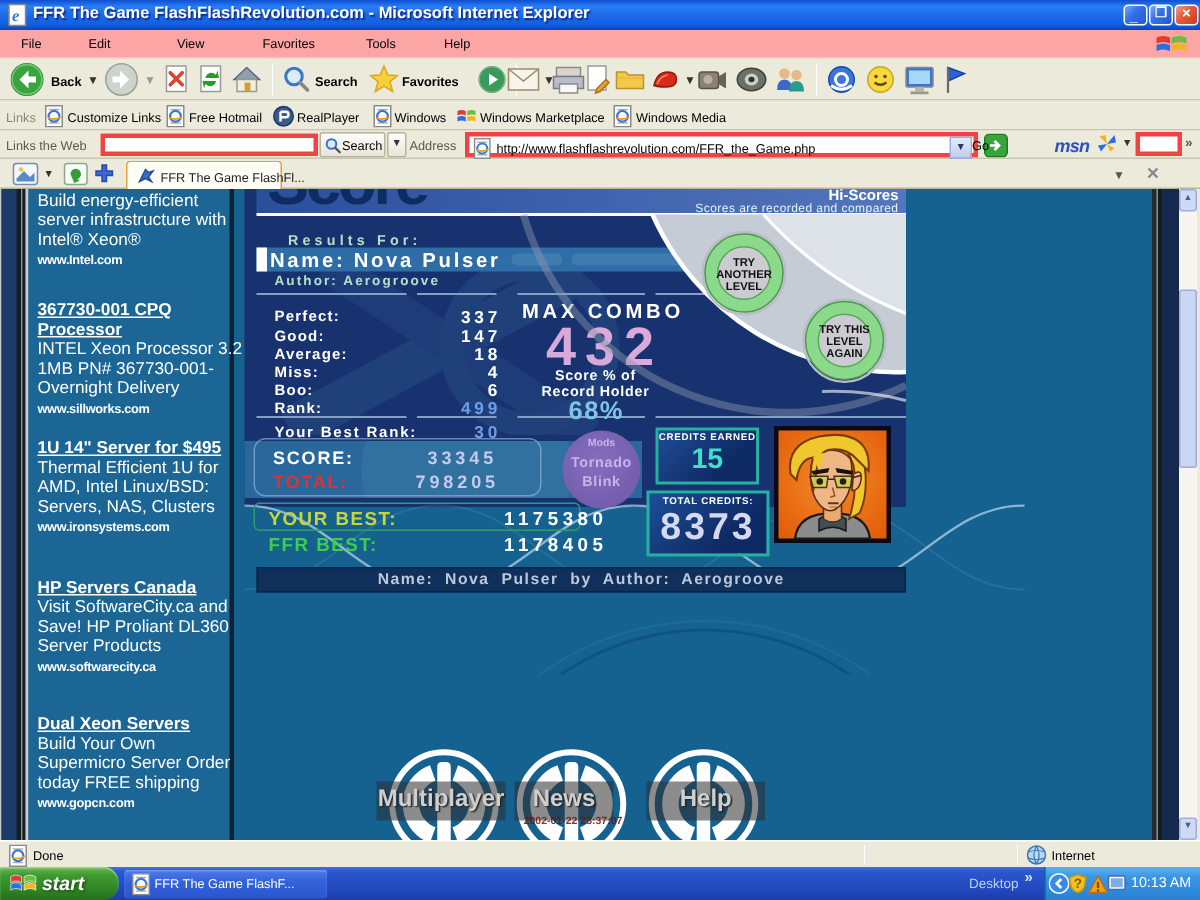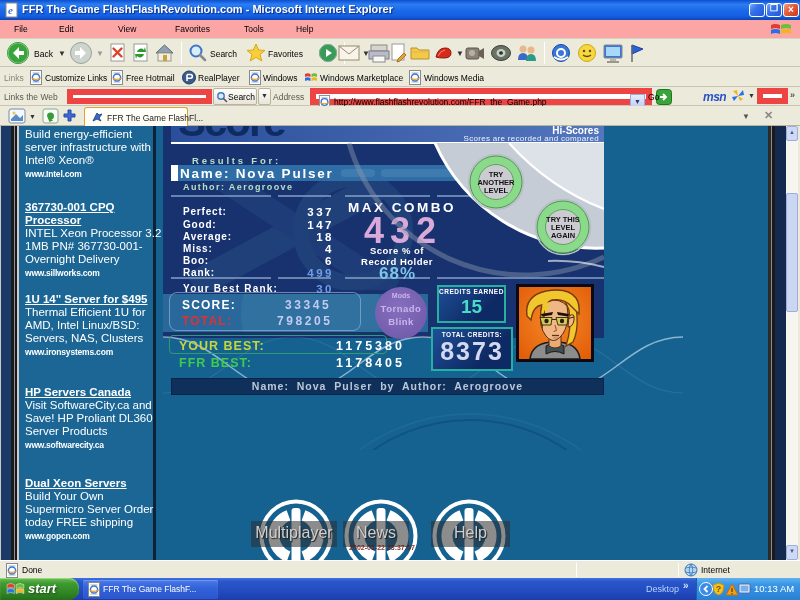--- a/index.html
+++ b/index.html
@@ -17,32 +17,32 @@
 #btnclose { background:linear-gradient(135deg,#f0a08a 0%,#e45f3f 40%,#c93a1a 100%); }
 .winbtn span { position:absolute; color:#fff; font-weight:bold; }
 
 
 #menubar { left:0; top:20px; width:800px; height:19px; background:#fca5a5; border-bottom:1px solid #d8d4bf; }
 #menubar .mi { position:absolute; top:4px; font-size:8.5px; color:#000; }
 #winflag { right:8px; top:21px; width:22px; height:17px; }
 
 
 #toolbar { left:0; top:39px; width:800px; height:28px; background:#eceadb; border-bottom:1px solid #c9c5b2; }
-.tbtext { position:absolute; top:10px; font-size:8.5px; color:#000; }
+.tbtext { position:absolute; top:10px; font-size:8.5px; color:#000;font-weight:bold; }
 .tbsep { position:absolute; top:3px; width:1px; height:22px; background:#c5c2ae; border-right:1px solid #fff; }
 
 
 #linksbar { left:0; top:67px; width:800px; height:20px; background:#eceadb; border-bottom:1px solid #c9c5b2; }
 .lk { position:absolute; top:6px; font-size:8.5px; color:#000; }
 #linkslabel { position:absolute; left:4px; top:6px; font-size:8.5px; color:#8a8876; }
 
 
 #addrbar { left:0; top:87px; width:800px; height:19px; background:#eceadb; border-bottom:1px solid #c9c5b2; }
 .addrlabel { position:absolute; top:5px; font-size:8.5px; color:#5a5a4a; }
-.field { position:absolute; background:#fff; border:6px solid #ef4444; }
+.field { position:absolute; background:#fff; border:3px solid #ef4444; }
 
 
 #tabbar { left:0; top:106px; width:800px; height:20px; background:#eceadb; border-bottom:1px solid #b8b49e; }
 #tab { position:absolute; left:84px; top:1px; width:104px; height:19px; background:#fffef6;
   border:1px solid #e2a23a; border-bottom:none; border-radius:3px 3px 0 0; }
 #tab span { position:absolute; left:22px; top:5px; font-size:8.5px; color:#222; white-space:nowrap; }
 
 
 #content { left:0; top:126px; width:800px; height:434px; background:#156291; overflow:hidden; }
 .col { position:absolute; top:0; height:434px; }
@@ -60,21 +60,21 @@
 .statval { left:0; width:171px; text-align:right; font-size:11.5px; font-weight:bold; color:#fff; letter-spacing:2.5px; }
 
 
 #namebar { position:absolute; left:171px; top:252px; width:433px; height:17px; background:#10305c;
   border:1px solid #0a2448; color:#bcc8d8; font-weight:bold; font-size:10.5px; text-align:center;
   letter-spacing:1px; line-height:15px; }
 
 
 .bigbtn { position:absolute; top:368px; width:84px; height:84px; }
 .btnband { position:absolute; top:395px; height:26px; background:rgba(45,45,48,0.55); }
-.btnband span { position:absolute; width:100%; text-align:center; top:3px; color:#cfcfcf; font-weight:normal;
+.btnband span { position:absolute; width:100%; text-align:center; top:3px; color:#cfcfcf; font-weight:bold;
   font-size:16px; text-shadow:1px 1px 1px #222; }
 
 
 #statusbar { left:0; top:560px; width:800px; height:18px; background:#eceadb; border-top:1px solid #fff; }
 
 #taskbar { left:0; top:578px; width:800px; height:22px;
   background:linear-gradient(180deg,#3f72e0 0%,#2a57cc 15%,#234bc0 60%,#1c3dac 100%); }
 #startbtn { position:absolute; left:0; top:0; width:79px; height:22px; border-radius:0 10px 10px 0;
   background:linear-gradient(180deg,#6cbb54 0%,#3f9a31 25%,#2f8423 70%,#256e1c 100%);
   box-shadow:inset 0 1px 1px #9ade84; }

